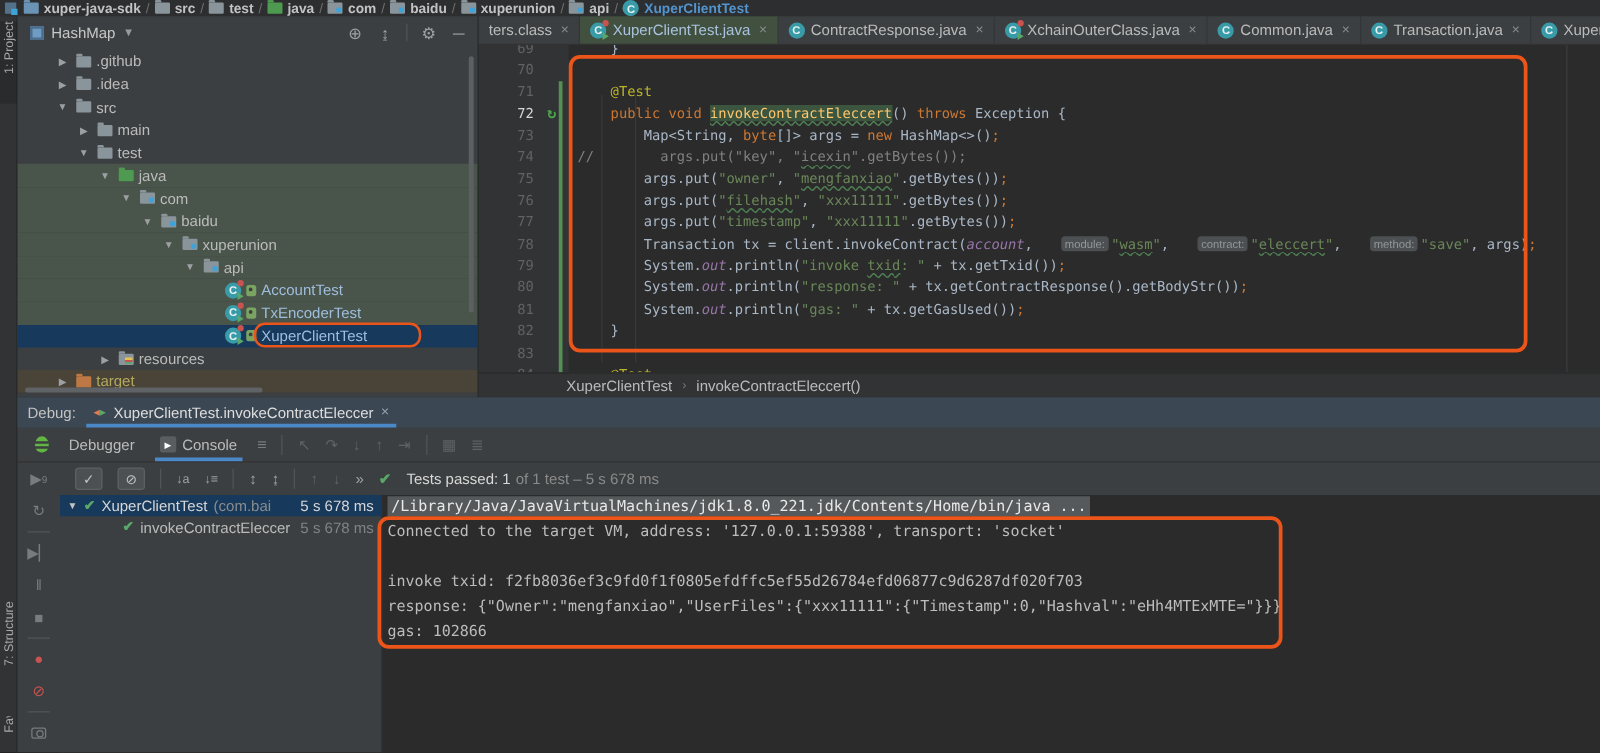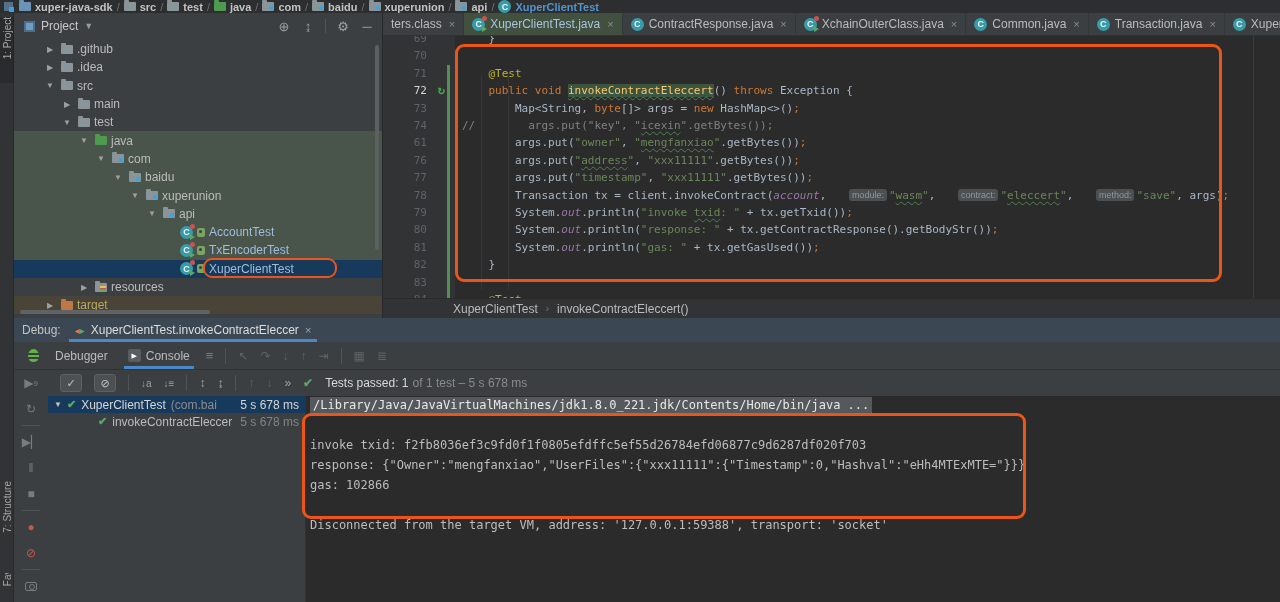--- a/index.html
+++ b/index.html
@@ -197,21 +197,21 @@
       <span class="rot">7: Structure</span>
     </div>
     <div class="vtab" style="top:560px;height:42px;overflow:hidden;">
       <span class="rot" style="top:-28px;">Favorites</span>
     </div>
   </div>
 
   <div id="project-panel">
     <div id="project-header">
       <span class="ph-icon"></span>
-      <span class="title">Project</span>
+      <span class="title">HashMap</span>
       <span class="chev">▼</span>
       <span class="spacer"></span>
       <span class="hicon">⊕</span>
       <span class="hicon">↨</span>
       <span class="hdiv"></span>
       <span class="hicon">⚙</span>
       <span class="hicon">─</span>
     </div>
     <div id="project-tree">
         <div class="tree-row" style="padding-left: 29px;">
@@ -348,21 +348,21 @@
           <span class="num">72</span>
           <span class="runico">↻</span>
         </div>
         <div class="grow" style="top: 63.6px;">
           <span class="num">73</span>
         </div>
         <div class="grow" style="top: 81px;">
           <span class="num">74</span>
         </div>
         <div class="grow" style="top: 98.4px;">
-          <span class="num">61</span>
+          <span class="num">75</span>
         </div>
         <div class="grow" style="top: 115.8px;">
           <span class="num">76</span>
         </div>
         <div class="grow" style="top: 133.2px;">
           <span class="num">77</span>
         </div>
         <div class="grow" style="top: 150.6px;">
           <span class="num">78</span>
         </div>
@@ -389,21 +389,21 @@
     <div class="iguide" style="left:98px;"></div>
     <div class="iguide" style="left:125px;"></div>
     <div id="code">
         <div class="cline" style="top: -6px;"><span class="tp">    }</span></div>
         <div class="cline" style="top: 11.4px;"></div>
         <div class="cline" style="top: 28.8px;"><span class="ta">    @Test</span></div>
         <div class="cline" style="top: 46.2px;"><span class="tk">    public void </span><span class="tm hlm wavy">invokeContractEleccert</span><span class="tp">() </span><span class="tk">throws</span><span class="tp"> Exception {</span></div>
         <div class="cline" style="top: 63.6px;"><span class="tp">        Map&lt;String, </span><span class="tk">byte</span><span class="tp">[]&gt; args = </span><span class="tk">new</span><span class="tp"> HashMap&lt;&gt;()</span><span class="tsemi">;</span></div>
         <div class="cline" style="top: 81px;"><span class="tc">//        args.put("key", "</span><span class="tc wavy">icexin</span><span class="tc">".getBytes());</span></div>
         <div class="cline" style="top: 98.4px;"><span class="tp">        args.put(</span><span class="ts">"owner"</span><span class="tp">, </span><span class="ts">"</span><span class="ts wavy">mengfanxiao</span><span class="ts">"</span><span class="tp">.getBytes())</span><span class="tsemi">;</span></div>
-        <div class="cline" style="top: 115.8px;"><span class="tp">        args.put(</span><span class="ts">"</span><span class="ts wavy">address</span><span class="ts">"</span><span class="tp">, </span><span class="ts">"xxx11111"</span><span class="tp">.getBytes())</span><span class="tsemi">;</span></div>
+        <div class="cline" style="top: 115.8px;"><span class="tp">        args.put(</span><span class="ts">"</span><span class="ts wavy">filehash</span><span class="ts">"</span><span class="tp">, </span><span class="ts">"xxx11111"</span><span class="tp">.getBytes())</span><span class="tsemi">;</span></div>
         <div class="cline" style="top: 133.2px;"><span class="tp">        args.put(</span><span class="ts">"timestamp"</span><span class="tp">, </span><span class="ts">"xxx11111"</span><span class="tp">.getBytes())</span><span class="tsemi">;</span></div>
         <div class="cline" style="top: 150.6px;"><span class="tp">        Transaction tx = client.invokeContract(</span><span class="tf">account</span><span class="tp">, </span><span class="thint">module:</span><span class="ts">"</span><span class="ts wavy">wasm</span><span class="ts">"</span><span class="tp">, </span><span class="thint">contract:</span><span class="ts">"</span><span class="ts wavy">eleccert</span><span class="ts">"</span><span class="tp">, </span><span class="thint">method:</span><span class="ts">"save"</span><span class="tp">, args)</span><span class="tsemi">;</span></div>
         <div class="cline" style="top: 168px;"><span class="tp">        System.</span><span class="tf">out</span><span class="tp">.println(</span><span class="ts">"invoke </span><span class="ts wavy">txid</span><span class="ts">: "</span><span class="tp"> + tx.getTxid())</span><span class="tsemi">;</span></div>
         <div class="cline" style="top: 185.4px;"><span class="tp">        System.</span><span class="tf">out</span><span class="tp">.println(</span><span class="ts">"response: "</span><span class="tp"> + tx.getContractResponse().getBodyStr())</span><span class="tsemi">;</span></div>
         <div class="cline" style="top: 202.8px;"><span class="tp">        System.</span><span class="tf">out</span><span class="tp">.println(</span><span class="ts">"gas: "</span><span class="tp"> + tx.getGasUsed())</span><span class="tsemi">;</span></div>
         <div class="cline" style="top: 220.2px;"><span class="tp">    }</span></div>
         <div class="cline" style="top: 237.6px;"></div>
         <div class="cline" style="top: 255px;"><span class="ta">    @Test</span></div>
       </div>
     <div id="colguide"></div>
@@ -489,26 +489,26 @@
         <span class="time bright">5 s 678 ms</span>
       </div>
       <div class="dtrow" style="padding-left:50px;">
         <span class="check">✔</span>
         <span class="t1" style="color:#BBBBBB;">invokeContractEleccer</span>
         <span class="time dim">5 s 678 ms</span>
       </div>
     </div>
     <div id="dbg-console">
         <div class="cline-out cmd"><span>/Library/Java/JavaVirtualMachines/jdk1.8.0_221.jdk/Contents/Home/bin/java ...</span></div>
+        <div class="cline-out">Connected to the target VM, address: '127.0.0.1:59388', transport: 'socket'</div>
         <div class="cline-out"></div>
         <div class="cline-out">invoke txid: f2fb8036ef3c9fd0f1f0805efdffc5ef55d26784efd06877c9d6287df020f703</div>
         <div class="cline-out">response: {"Owner":"mengfanxiao","UserFiles":{"xxx11111":{"Timestamp":0,"Hashval":"eHh4MTExMTE="}}}</div>
         <div class="cline-out">gas: 102866</div>
         <div class="cline-out"></div>
-        <div class="cline-out">Disconnected from the target VM, address: '127.0.0.1:59388', transport: 'socket'</div>
         <div class="cline-out"></div>
       </div>
   </div>
 
   <div class="obox" style="left:455px;top:44px;width:767px;height:238px;"></div>
   <div class="obox" style="left:203px;top:258px;width:134px;height:20px;border-width:2px;"></div>
   <div class="obox" style="left:302px;top:413px;width:724px;height:106px;"></div>
 
 </div>
 

